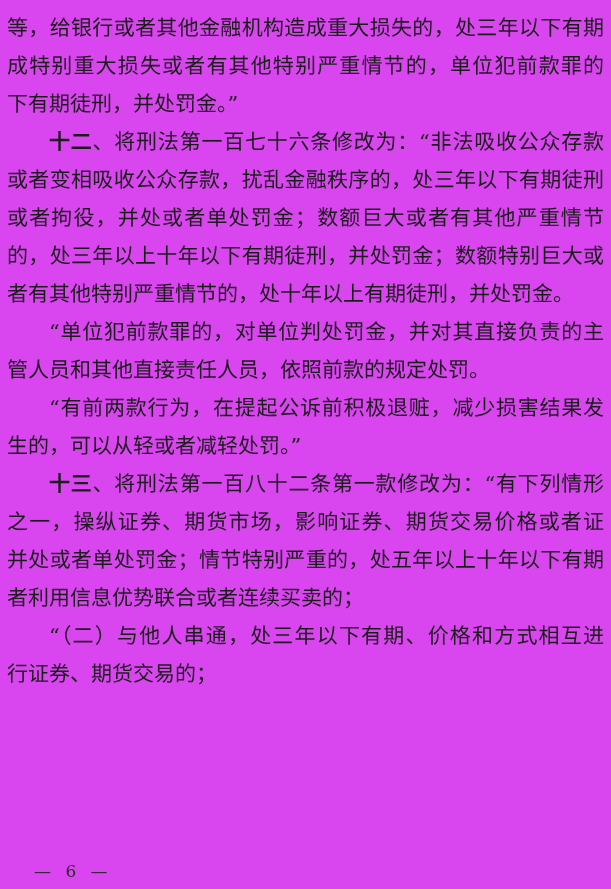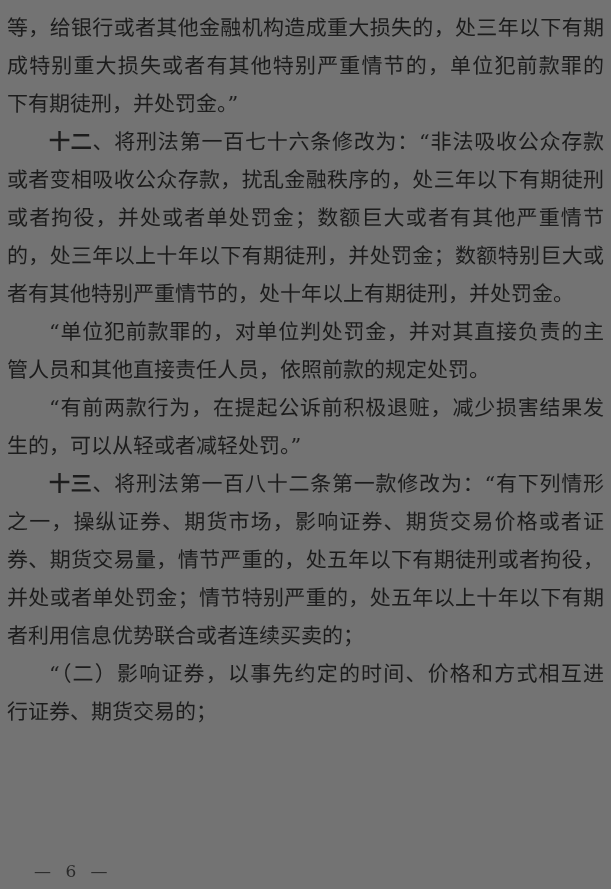--- a/index.html
+++ b/index.html
@@ -4,21 +4,21 @@
 <style>
   html, body {
     margin: 0;
     padding: 0;
     background: #ffffff;
   }
   .page {
     position: relative;
     width: 611px;
     height: 889px;
-    background: #737373;
+    background: #d946ef;
     overflow: hidden;
     font-family: "DejaVu Serif", "Liberation Serif", serif;
     color: #1c1c1c;
   }
   .doc-body {
     position: absolute;
     left: 7px;
     top: 9px;
     width: 597px;
   }
@@ -61,20 +61,19 @@
       <div class="line justify"><span class="seg">或者变相吸收公众存款，扰乱金融秩序的，处三年以下有期徒刑</span></div>
       <div class="line justify"><span class="seg">或者拘役，并处或者单处罚金；数额巨大或者有其他严重情节</span></div>
       <div class="line justify"><span class="seg">的，处三年以上十年以下有期徒刑，并处罚金；数额特别巨大或</span></div>
       <div class="line"><span class="seg">者有其他特别严重情节的，处十年以上有期徒刑，并处罚金。</span></div>
       <div class="line justify indent"><span class="seg">“单位犯前款罪的，对单位判处罚金，并对其直接负责的主</span></div>
       <div class="line"><span class="seg">管人员和其他直接责任人员，依照前款的规定处罚。</span></div>
       <div class="line justify indent"><span class="seg">“有前两款行为，在提起公诉前积极退赃，减少损害结果发</span></div>
       <div class="line"><span class="seg">生的，可以从轻或者减轻处罚。”</span></div>
       <div class="line justify indent"><span class="seg seg-bold">十三</span><span class="seg">、将刑法第一百八十二条第一款修改为：“有下列情形</span></div>
       <div class="line justify"><span class="seg">之一，操纵证券、期货市场，影响证券、期货交易价格或者证</span></div>
-      <div class="line justify"><span class="seg">券、期货交易量，情节严重的，处五年以下有期徒刑或者拘役，</span></div>
       <div class="line justify"><span class="seg">并处或者单处罚金；情节特别严重的，处五年以上十年以下有期</span></div>
       <div class="line"><span class="seg">者利用信息优势联合或者连续买卖的；</span></div>
-      <div class="line justify indent"><span class="seg">“（二）影响证券，以事先约定的时间、价格和方式相互进</span></div>
+      <div class="line justify indent"><span class="seg">“（二）与他人串通，处三年以下有期、价格和方式相互进</span></div>
       <div class="line"><span class="seg">行证券、期货交易的；</span></div>
     </div>
   <div class="footer">— 6 —</div>
 </div>
 
 </body></html>

